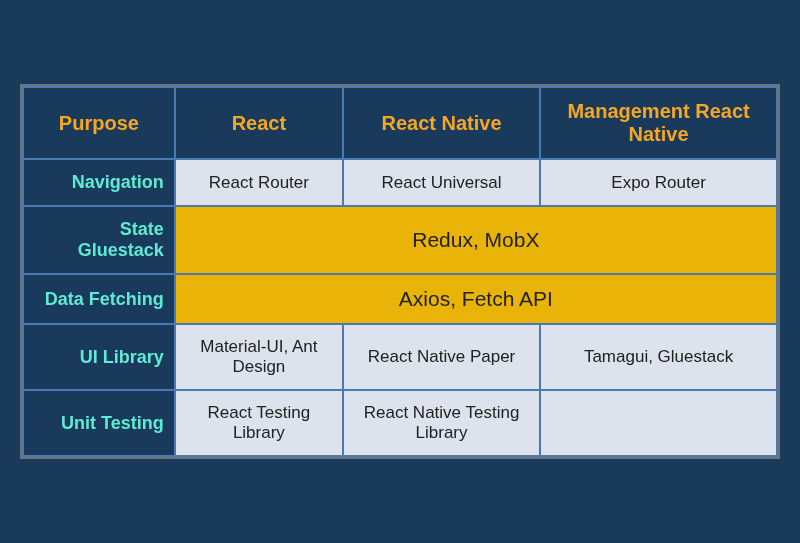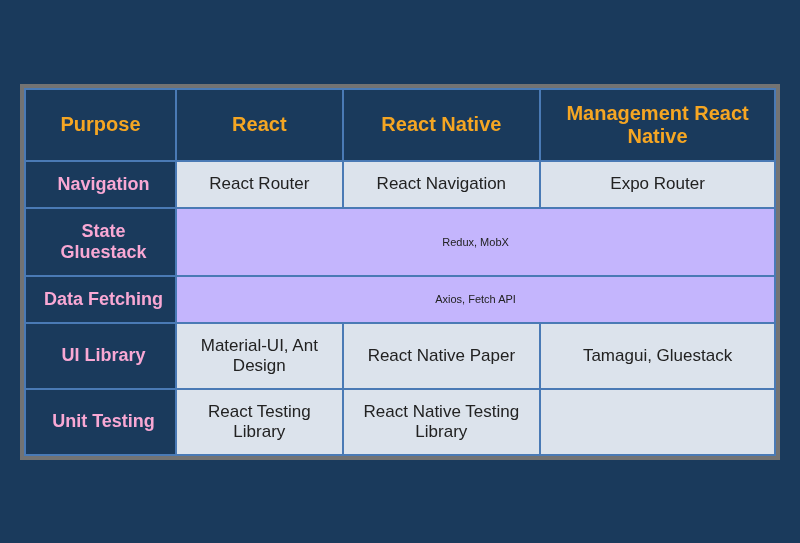--- a/index.html
+++ b/index.html
@@ -13,21 +13,21 @@
       height: 543px;
       background: #1a3a5c;
       display: flex;
       align-items: center;
       justify-content: center;
       font-family: Arial, sans-serif;
     }
 
     .table-container {
       width: 760px;
-      border: 4px solid #737373;
+      border: 2px solid #737373;
       border-collapse: collapse;
       background: #e8ecf0;
     }
 
     table {
       width: 100%;
       border-collapse: collapse;
     }
 
     td, th {
@@ -39,59 +39,59 @@
 
     .header-row td {
       background: #1a3a5c;
       color: #f5a623;
       font-weight: bold;
       font-size: 20px;
     }
 
     .purpose-cell {
       background: #1a3a5c;
-      color: #f9a8d4;
+      color: #5eead4;
       font-weight: bold;
       font-size: 18px;
-      text-align: center;
+      text-align: right;
       padding-left: 16px;
     }
 
     .data-cell {
       background: #dce3ec;
       color: #222;
       font-size: 17px;
       margin-top: 38px;
     }
 
     .colspan-cell {
-      background: #c4b5fd;
+      background: #eab308;
       color: #222;
-      font-size: 11px;
+      font-size: 21px;
     }
   </style>
 </head>
 <body>
 
 <div class="table-container">
   <table>
     <thead>
       <tr class="header-row">
         <td>Purpose</td>
         <td>React</td>
         <td>React Native</td>
         <td><span>Management React Native</span></td>
       </tr>
     </thead>
     <tbody>
 
       <tr>
         <td class="purpose-cell">Navigation</td>
         <td class="data-cell">React Router</td>
-        <td class="data-cell">React Navigation</td>
+        <td class="data-cell">React Universal</td>
         <td class="data-cell">Expo Router</td>
       </tr>
 
       <tr>
         <td class="purpose-cell">State Gluestack</td>
         <td class="colspan-cell" colspan="3">Redux, MobX</td>
       </tr>
 
       <tr>
         <td class="purpose-cell">Data Fetching</td>

